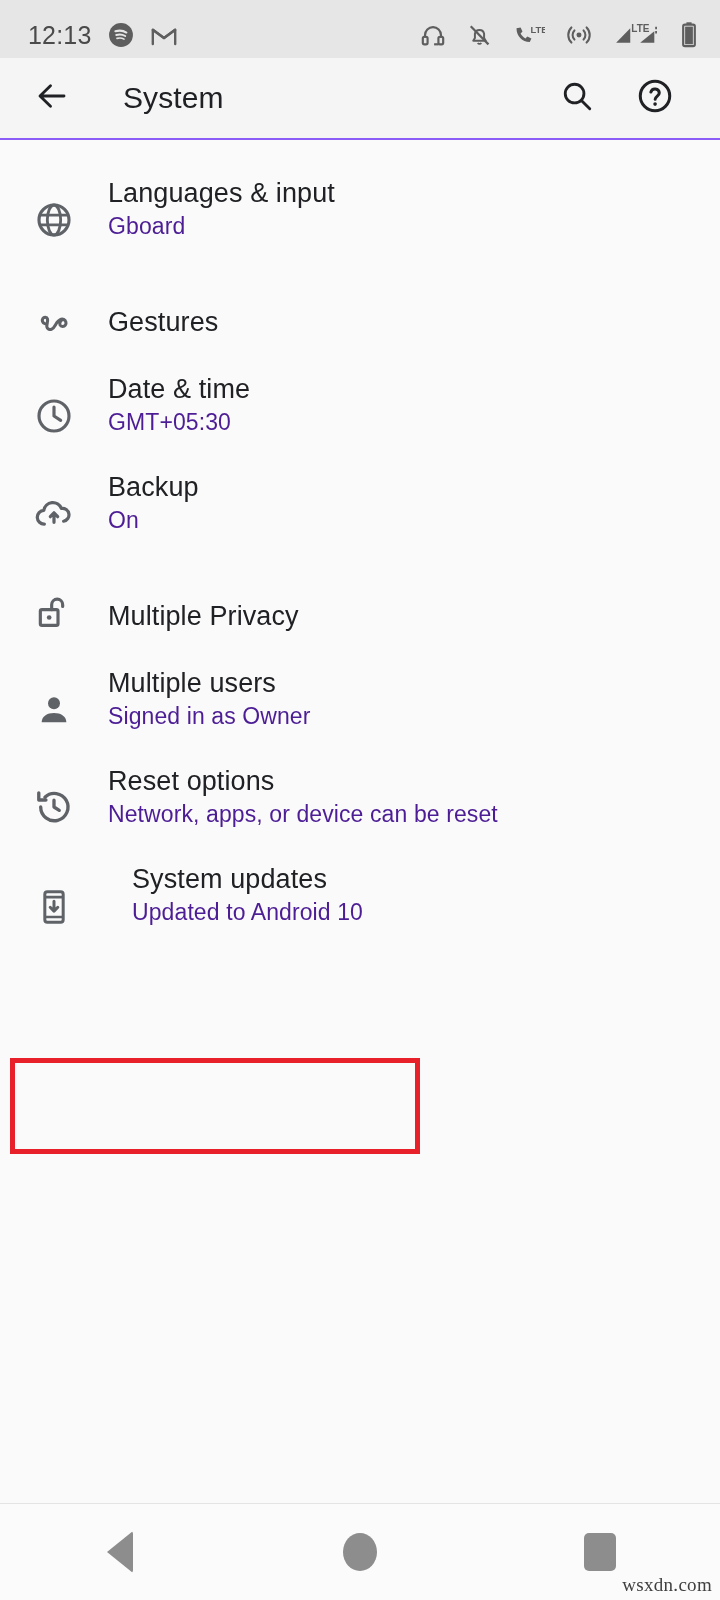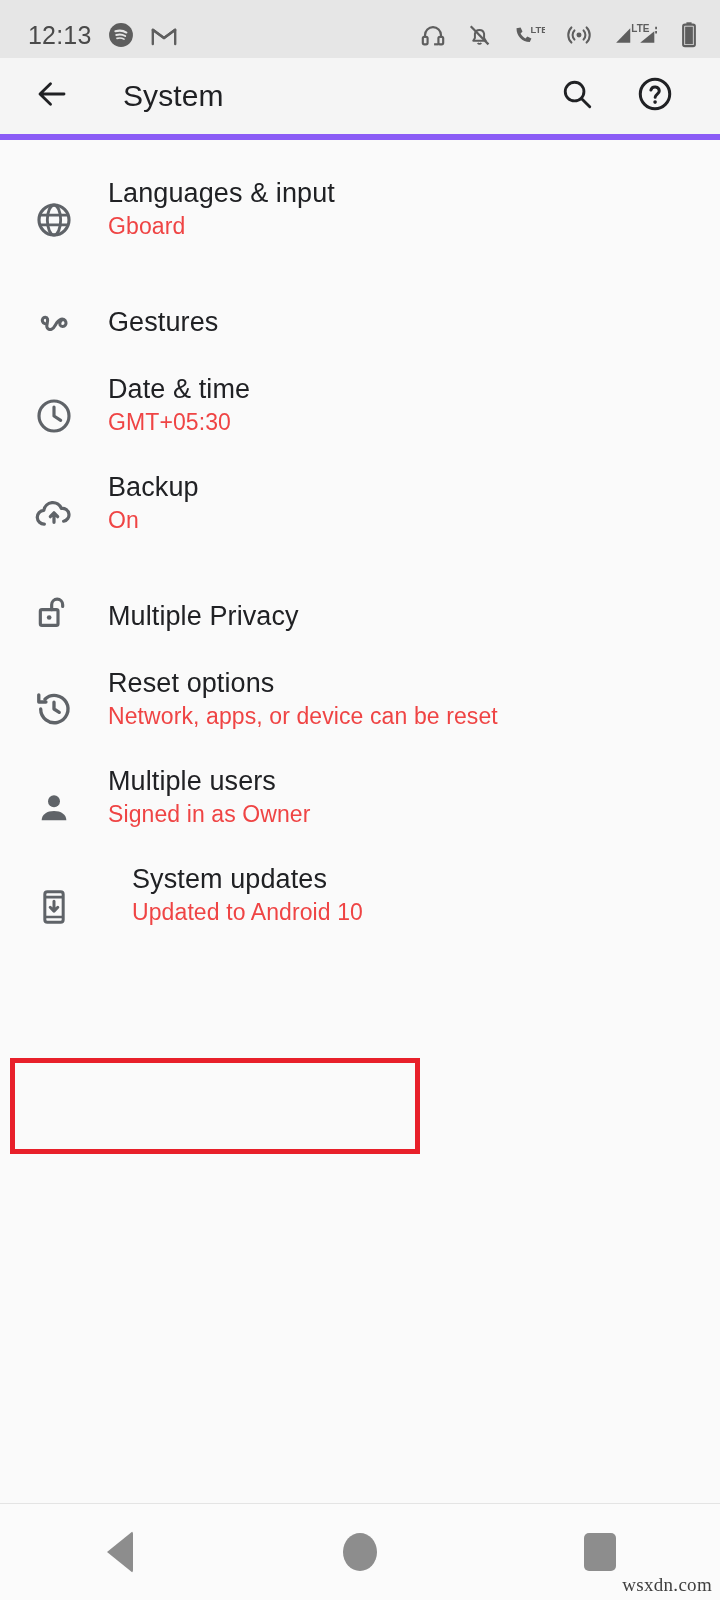--- a/index.html
+++ b/index.html
@@ -57,21 +57,21 @@
 
   
   .app-bar {
     height: 82px;
     background: #f5f5f5;
     display: flex;
     align-items: center;
     padding: 0 38px 0 26px;
     box-sizing: border-box;
     flex: 0 0 auto;
-    border-bottom: 6px solid #8b5cf6;
+    border-bottom: 2px solid #8b5cf6;
   }
   .back-btn {
     width: 52px;
     height: 52px;
     display: flex;
     align-items: center;
     justify-content: center;
     flex: 0 0 auto;
   }
   .app-title {
@@ -123,21 +123,21 @@
     min-width: 0;
   }
   .row-title {
     font-size: 27px;
     color: #202124;
     line-height: 1.16;
     letter-spacing: .1px;
   }
   .row-sub {
     font-size: 23px;
-    color: #ef4444;
+    color: #4c1d95;
     line-height: 1.18;
     letter-spacing: .1px;
   }
   .row.highlight {
     position: relative;
     gap: 24px;
   }
   .highlight-frame {
     position: absolute;
     left: 10px;
@@ -355,45 +355,45 @@
           <circle cx="9.1" cy="15.3" r="1.4" fill="#5f6368"></circle>
         </svg>
       </div>
       <div class="row-text">
         <div class="row-title">Multiple Privacy</div>
       </div>
     </div>
 
     <div class="row">
       <div class="row-icon">
+        <svg width="40" height="40" viewBox="0 0 24 24">
+          <circle cx="12" cy="8" r="3.6" fill="#5f6368"></circle>
+          <path d="M4.6 19.4c0-3.6 3.3-5.6 7.4-5.6s7.4 2 7.4 5.6z" fill="#5f6368"></path>
+        </svg>
+      </div>
+      <div class="row-text">
+        <div class="row-title">Multiple users</div>
+        <div class="row-sub">Signed in as Owner</div>
+      </div>
+    </div>
+
+    <div class="row">
+      <div class="row-icon">
         <svg width="42" height="42" viewBox="0 0 24 24">
           <path d="M4.4 12a7.8 7.8 0 1 0 2.4-5.6" fill="none" stroke="#5f6368" stroke-width="1.9" stroke-linecap="round"></path>
           <path d="M3.3 3.9v4.1h4.1" fill="none" stroke="#5f6368" stroke-width="1.9" stroke-linecap="round" stroke-linejoin="round"></path>
           <path d="M12 8.1V12l3 1.9" fill="none" stroke="#5f6368" stroke-width="1.9" stroke-linecap="round" stroke-linejoin="round"></path>
         </svg>
       </div>
       <div class="row-text">
         <div class="row-title">Reset options</div>
         <div class="row-sub">Network, apps, or device can be reset</div>
       </div>
     </div>
 
-    <div class="row">
-      <div class="row-icon">
-        <svg width="40" height="40" viewBox="0 0 24 24">
-          <circle cx="12" cy="8" r="3.6" fill="#5f6368"></circle>
-          <path d="M4.6 19.4c0-3.6 3.3-5.6 7.4-5.6s7.4 2 7.4 5.6z" fill="#5f6368"></path>
-        </svg>
-      </div>
-      <div class="row-text">
-        <div class="row-title">Multiple users</div>
-        <div class="row-sub">Signed in as Owner</div>
-      </div>
-    </div>
-
     <div class="row highlight">
       <div class="row-icon">
         <svg width="38" height="38" viewBox="0 0 24 24">
           <rect x="6.2" y="2.4" width="11.6" height="19.2" rx="1.6" fill="none" stroke="#5f6368" stroke-width="1.9"></rect>
           <path d="M6.4 5.8h11.2M6.4 18.3h11.2" stroke="#5f6368" stroke-width="1.7"></path>
           <path d="M12 8.4v6.2M9.6 12.2 12 14.7l2.4-2.5" fill="none" stroke="#5f6368" stroke-width="1.9" stroke-linecap="round" stroke-linejoin="round"></path>
         </svg>
       </div>
       <div class="row-text">
         <div class="row-title">System updates</div>

